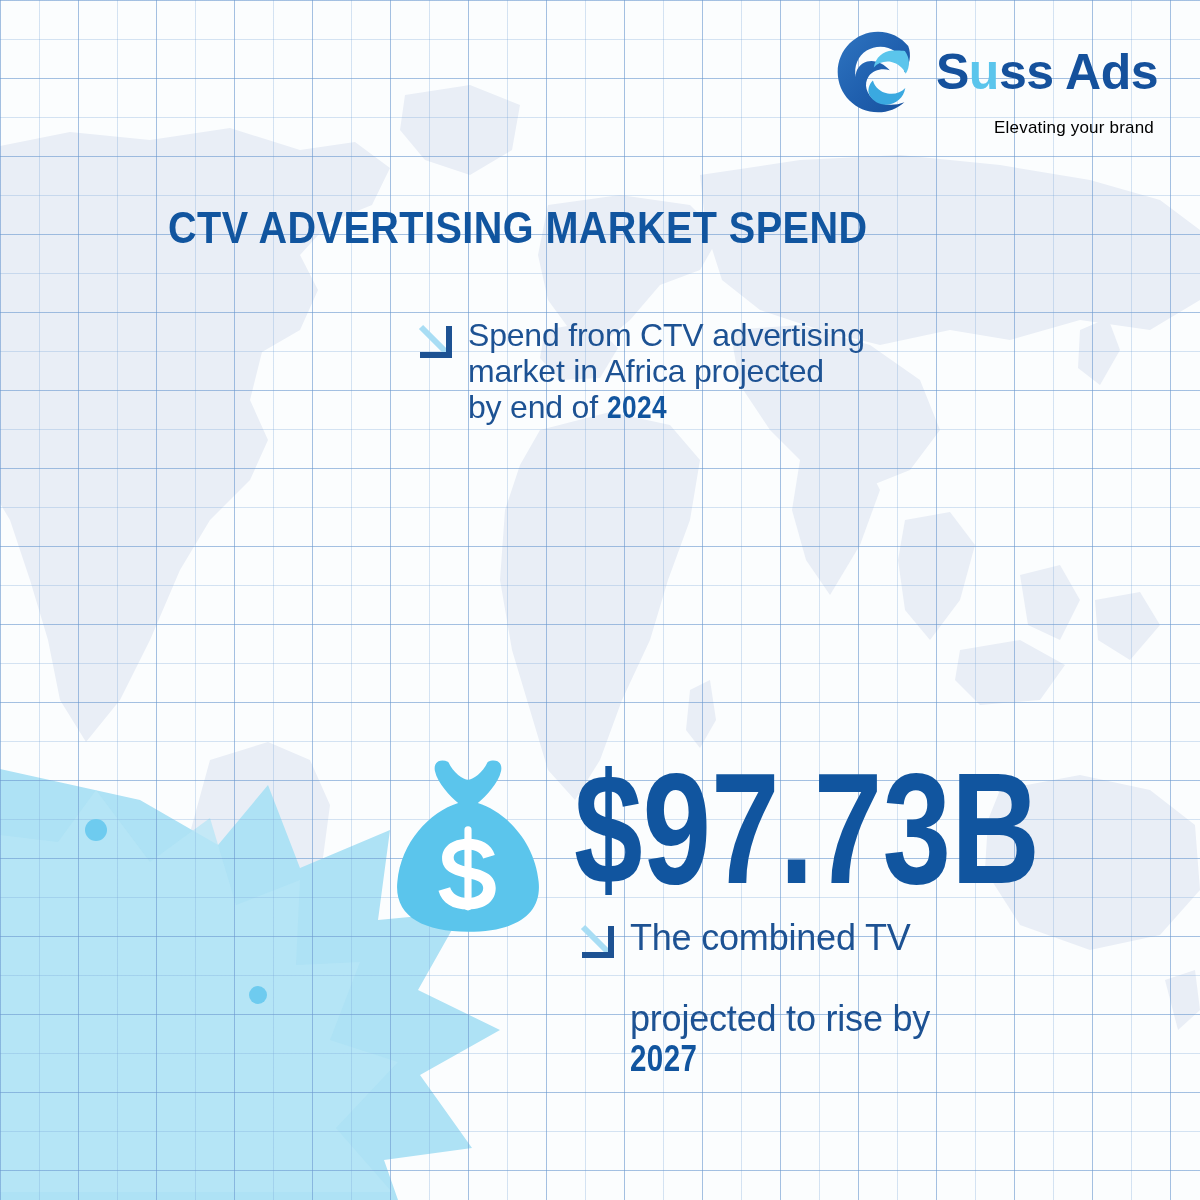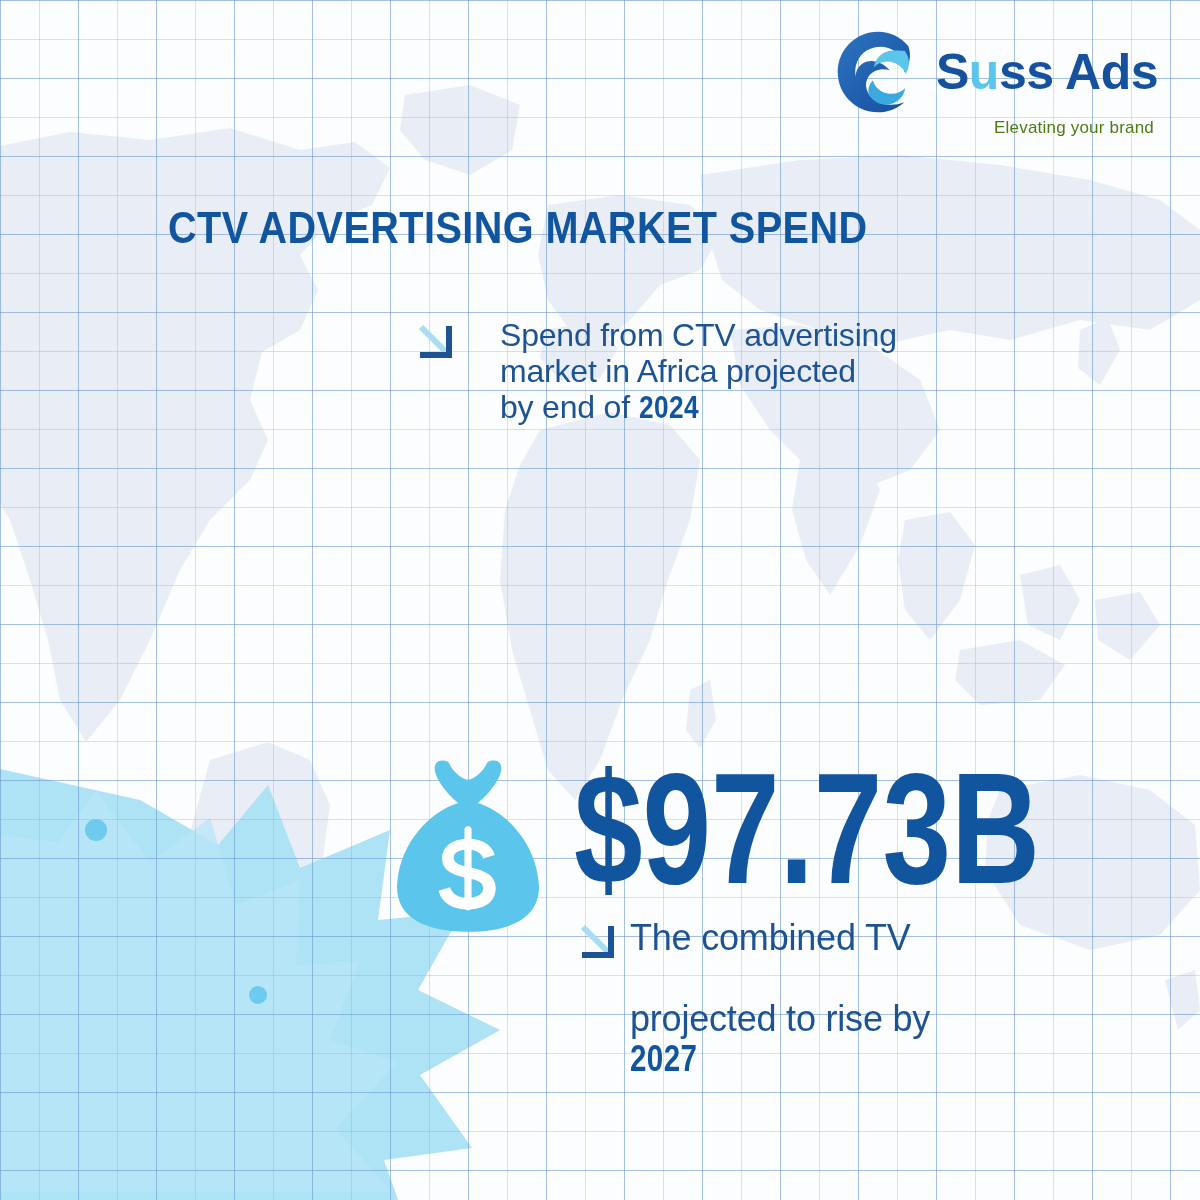--- a/index.html
+++ b/index.html
@@ -32,21 +32,21 @@
     display:flex; flex-direction:column; align-items:flex-end;
   }
   .logo-row { display:flex; align-items:center; gap:16px; }
   .logo-mark { width:84px; height:84px; display:block; }
   .logo-word {
     font-size:50px; font-weight:bold; letter-spacing:-0.5px;
     color:#15519c; line-height:1; white-space:nowrap;
   }
   .logo-word .lt { color:#5bc5ec; }
   .logo-tag {
-    font-size:17px; color:#4d7c0f; margin-top:4px; margin-right:4px;
+    font-size:17px; color:#000000; margin-top:4px; margin-right:4px;
     letter-spacing:.2px; white-space:nowrap;
   }
 
   
   #title {
     position:absolute; left:168px; top:205px;
     font-size:45px; font-weight:bold; color:#11559f;
     letter-spacing:.5px; line-height:1;
     transform:scaleX(.88); transform-origin:left center;
     white-space:nowrap;
@@ -72,21 +72,21 @@
   .stat-note { display:flex; align-items:flex-start; gap:14px; }
   #stat1 .stat-note { margin-left:232px; margin-top:-22px; }
   #stat2 .stat-note { margin-left:188px; margin-top:-18px; }
 
   .arrow-icon { width:36px; height:36px; flex:none; margin-top:6px; }
 
   .note-text {
     color:#1d5293; line-height:1.12;
     font-weight:300; letter-spacing:-.2px;
   }
-  #stat1 .note-text { font-size:32px; max-width:470px;padding-left:32px; }
+  #stat1 .note-text { font-size:32px; max-width:470px; }
   #stat2 .note-text { font-size:36px; max-width:350px; }
   .note-text .yr {
     font-weight:bold; color:#11559f;
     display:inline-block; transform:scaleX(.82);
     transform-origin:left center; letter-spacing:.5px;
   }
 </style>
 </head>
 <body>
 

